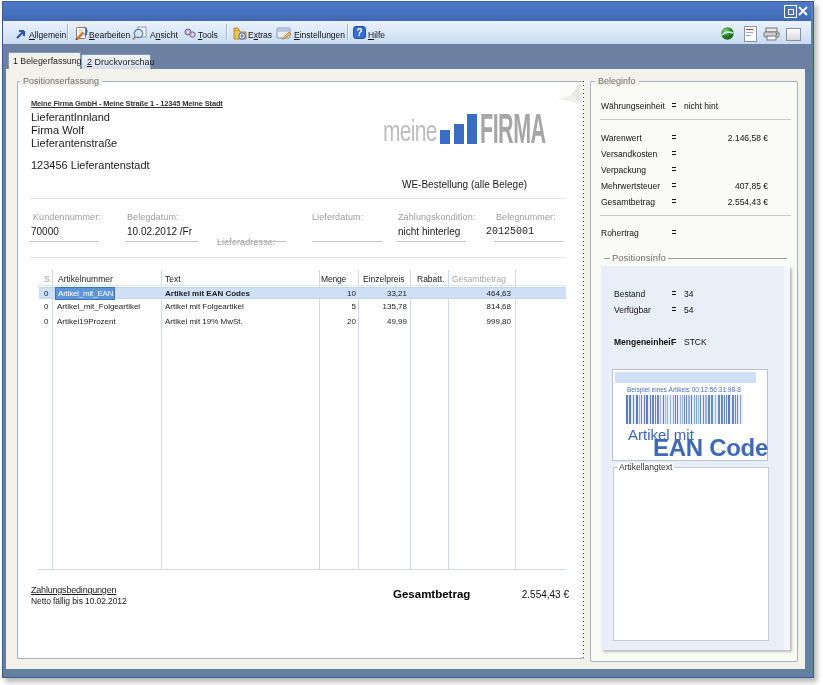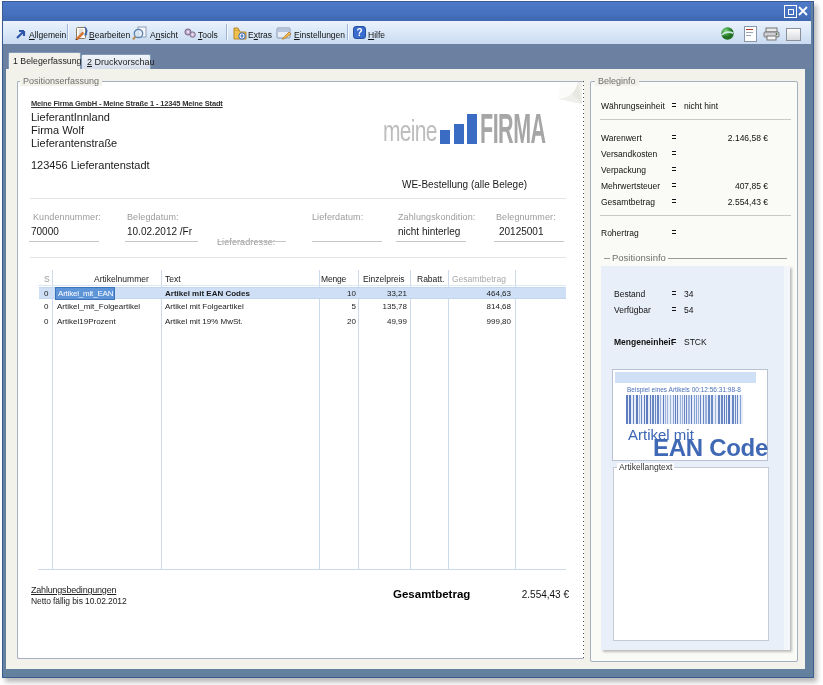--- a/index.html
+++ b/index.html
@@ -147,40 +147,40 @@
  <div class="abs" style="left:30px;top:257px;width:536px;height:1px;background:#e4e4e4;"></div>
  <div class="abs lbl" style="left:33px;top:212px;">Kundennummer:</div>
  <div class="abs lbl" style="left:127px;top:212px;">Belegdatum:</div>
  <div class="abs lbl" style="left:217px;top:212px;margin-top:25px;">Lieferadresse:</div>
  <div class="abs lbl" style="left:312px;top:212px;">Lieferdatum:</div>
  <div class="abs lbl" style="left:398px;top:212px;">Zahlungskondition:</div>
  <div class="abs lbl" style="left:496px;top:212px;">Belegnummer:</div>
  <div class="abs t10" style="left:31px;top:226px;">70000</div>
  <div class="abs t10" style="left:127px;top:226px;">10.02.2012 /Fr</div>
  <div class="abs t10" style="left:398px;top:226px;">nicht hinterleg</div>
- <div class="abs t10" style="left:499px;top:226px;">20125001</div>
+ <div class="abs t10" style="left:486px;top:226px;font-family:Liberation Mono, monospace;">20125001</div>
  <div class="abs" style="left:29px;top:241px;width:70px;height:1px;background:#c6c6c6;"></div>
  <div class="abs" style="left:125px;top:241px;width:73px;height:1px;background:#c6c6c6;"></div>
  <div class="abs" style="left:217px;top:241px;width:69px;height:1px;background:#c6c6c6;"></div>
  <div class="abs" style="left:312px;top:241px;width:70px;height:1px;background:#c6c6c6;"></div>
  <div class="abs" style="left:396px;top:241px;width:70px;height:1px;background:#c6c6c6;"></div>
  <div class="abs" style="left:494px;top:241px;width:70px;height:1px;background:#c6c6c6;"></div>
 
  <div class="abs vline" style="left:52px;top:270px;height:299px;"></div>
  <div class="abs vline" style="left:161px;top:270px;height:299px;"></div>
  <div class="abs vline" style="left:319px;top:270px;height:299px;"></div>
  <div class="abs vline" style="left:358px;top:270px;height:299px;"></div>
  <div class="abs vline" style="left:410px;top:270px;height:299px;"></div>
  <div class="abs vline" style="left:448px;top:270px;height:299px;"></div>
  <div class="abs vline" style="left:515px;top:270px;height:299px;"></div>
  <div class="abs" style="left:38px;top:569px;width:528px;height:1px;background:#ccdaeb;"></div>
  <div class="abs" style="left:38px;top:285px;width:528px;height:1px;background:#dde7f2;"></div>
 
  <div class="abs th" style="left:44px;top:274px;color:#9a9a9a;">S</div>
- <div class="abs th" style="left:58px;top:274px;margin-left:36px;">Artikelnummer</div>
+ <div class="abs th" style="left:58px;top:274px;">Artikelnummer</div>
  <div class="abs th" style="left:165px;top:274px;">Text</div>
  <div class="abs th" style="left:321px;top:274px;letter-spacing:-.2px;">Menge</div>
  <div class="abs th" style="left:363px;top:274px;">Einzelpreis</div>
  <div class="abs th" style="left:417px;top:274px;">Rabatt.</div>
  <div class="abs th" style="left:452px;top:274px;color:#a8a8a8;">Gesamtbetrag</div>
 
  <div class="abs" style="left:39px;top:287px;width:527px;height:12px;background:#cfe0f6;"></div>
  <div class="abs" style="left:39px;top:287px;width:527px;height:1px;background:#c3d6ef;"></div>
  <div class="abs" style="left:39px;top:298px;width:527px;height:1px;background:#c3d6ef;"></div>
  <div class="abs" style="left:55px;top:286.5px;width:60px;height:13px;background:#5e95d8;border:1px solid #3d73b8;box-sizing:border-box;"></div>

